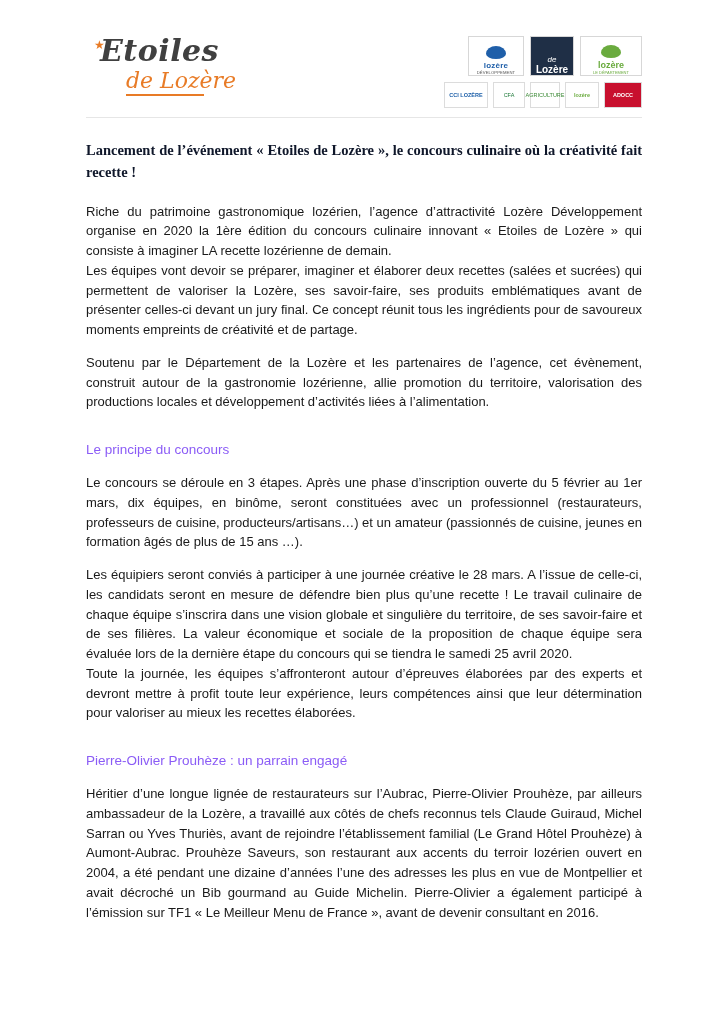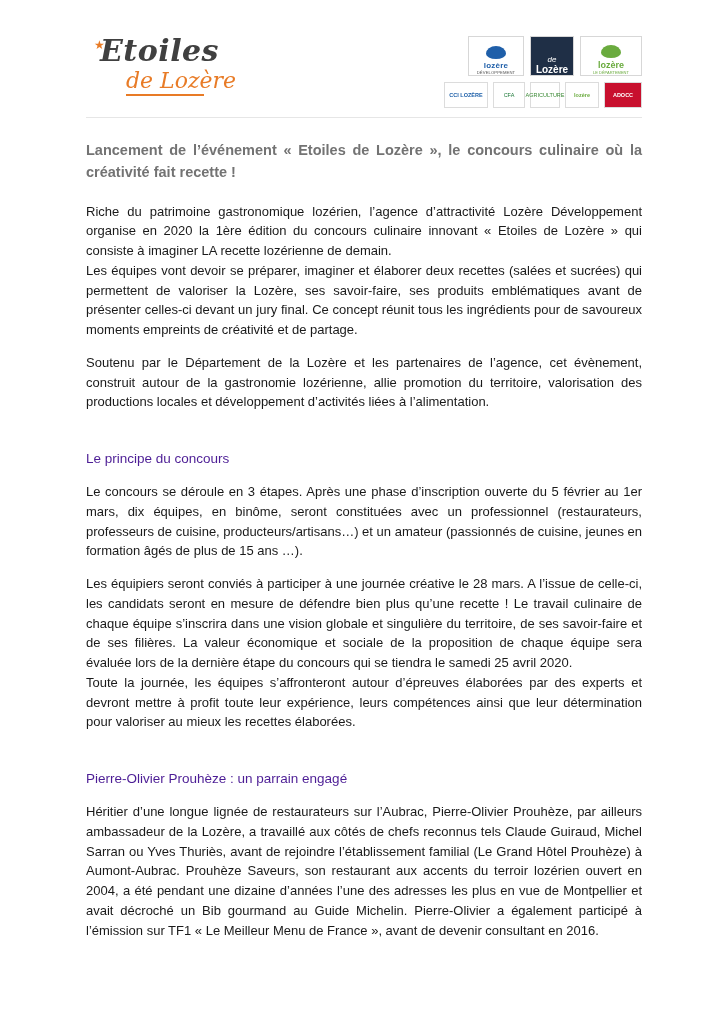--- a/index.html
+++ b/index.html
@@ -147,34 +147,34 @@
     left: 0; right: 0;
     bottom: 0;
     height: 1px;
     background: #e6e6e6;
   }
 
   
   .content { padding-top: 22px; }
 
   h1.doc-title {
-    font-family: Liberation Sans, sans-serif;
+    font-family: Liberation Serif, serif;
     font-size: 14.5px;
     font-weight: bold;
     line-height: 1.5;
     margin: 0 0 18px 0;
     text-align: justify;
-    color: #737373;
+    color: #0f172a;
   }
   h2.section-title {
     font-family: "Liberation Sans", sans-serif;
     font-size: 13.5px;
     font-weight: normal;
-    margin: 39px 0 16px 0;
-    color: #4c1d95;
+    margin: 30px 0 16px 0;
+    color: #8b5cf6;
   }
   p.para {
     font-size: 13px;
     line-height: 1.52;
     text-align: justify;
     margin: 0 0 13px 0;
     color: #1a1a1a;
   }
   p.para.tight { margin-bottom: 0; }
 </style>

